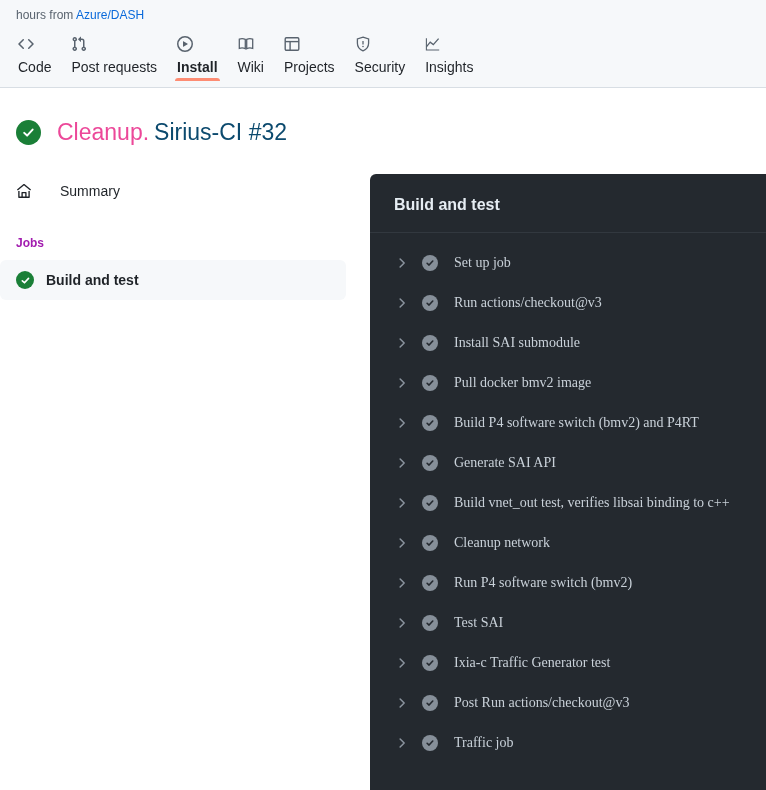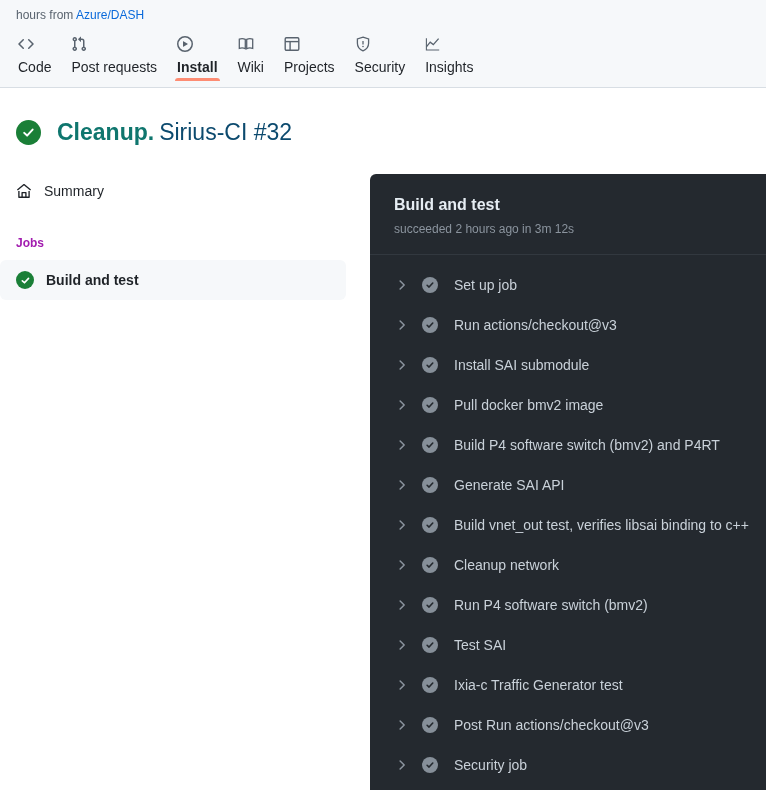--- a/index.html
+++ b/index.html
@@ -99,40 +99,40 @@
     align-items: center;
     justify-content: center;
     flex: none;
   }
   .status-check svg { display: block; }
   .run-title {
     font-size: 23px;
     line-height: 30px;
     white-space: nowrap;
   }
-  .run-title .name { font-weight: bold; color: #0f766e; }
+  .run-title .name { font-weight: normal; color: #ec4899; }
   .run-title .subtitle { color: #0c4a6e; font-weight: normal; margin-left: 5px; }
 
   
   .content {
     position: relative;
     margin-top: 22px;
   }
 
   
   .sidebar {
     position: absolute;
     left: 0;
     top: 0;
     width: 346px;
   }
   .sidebar-item {
     display: flex;
     align-items: center;
-    gap: 12px;
+    gap: 28px;
     height: 34px;
     padding: 0 16px;
     box-sizing: border-box;
     border-radius: 6px;
     font-size: 14px;
     color: #1f2328;
     cursor: pointer;
   }
   .sidebar-item .home-icon {
     width: 16px;
@@ -208,20 +208,21 @@
     margin-top: 4px;
   }
   .steps { padding-top: 10px; }
   .step-row {
     display: flex;
     align-items: center;
     height: 40px;
     padding-left: 24px;
     box-sizing: border-box;
     cursor: pointer;
+    font-family: Liberation Serif, serif;
   }
   .step-chevron {
     width: 16px;
     height: 16px;
     display: inline-flex;
     align-items: center;
     justify-content: center;
     color: #8b949e;
     flex: none;
     margin-right: 12px;
@@ -359,21 +360,20 @@
             <polyline points="3.4,8.4 6.5,11.3 12.4,4.9"></polyline>
           </svg>
       </span>
       <span class="job-label">Build and test</span>
     </div>
   </div>
 
   <div class="log-panel">
     <div class="log-header">
       <div class="log-title">Build and test</div>
-      <div class="log-sub">succeeded 2 hours ago in 3m 12s</div>
     </div>
 
     <div class="steps">
 
       <div class="step-row">
         <span class="step-chevron">
           <svg width="12" height="12" viewBox="0 0 16 16" fill="none" stroke="currentColor" stroke-width="2" stroke-linecap="round" stroke-linejoin="round">
               <polyline points="5.5,2.6 10.9,8 5.5,13.4"></polyline>
             </svg>
         </span>
@@ -543,19 +543,19 @@
         <span class="step-chevron">
           <svg width="12" height="12" viewBox="0 0 16 16" fill="none" stroke="currentColor" stroke-width="2" stroke-linecap="round" stroke-linejoin="round">
               <polyline points="5.5,2.6 10.9,8 5.5,13.4"></polyline>
             </svg>
         </span>
         <span class="step-status">
           <svg width="10" height="10" viewBox="0 0 16 16" fill="none" stroke="#24292f" stroke-width="2.6" stroke-linecap="round" stroke-linejoin="round">
               <polyline points="3.4,8.4 6.5,11.3 12.4,4.9"></polyline>
             </svg>
         </span>
-        <span class="step-label">Security job</span>
+        <span class="step-label">Traffic job</span>
       </div>
 
     </div>
   </div>
 
 </div>
 
 </body></html>

